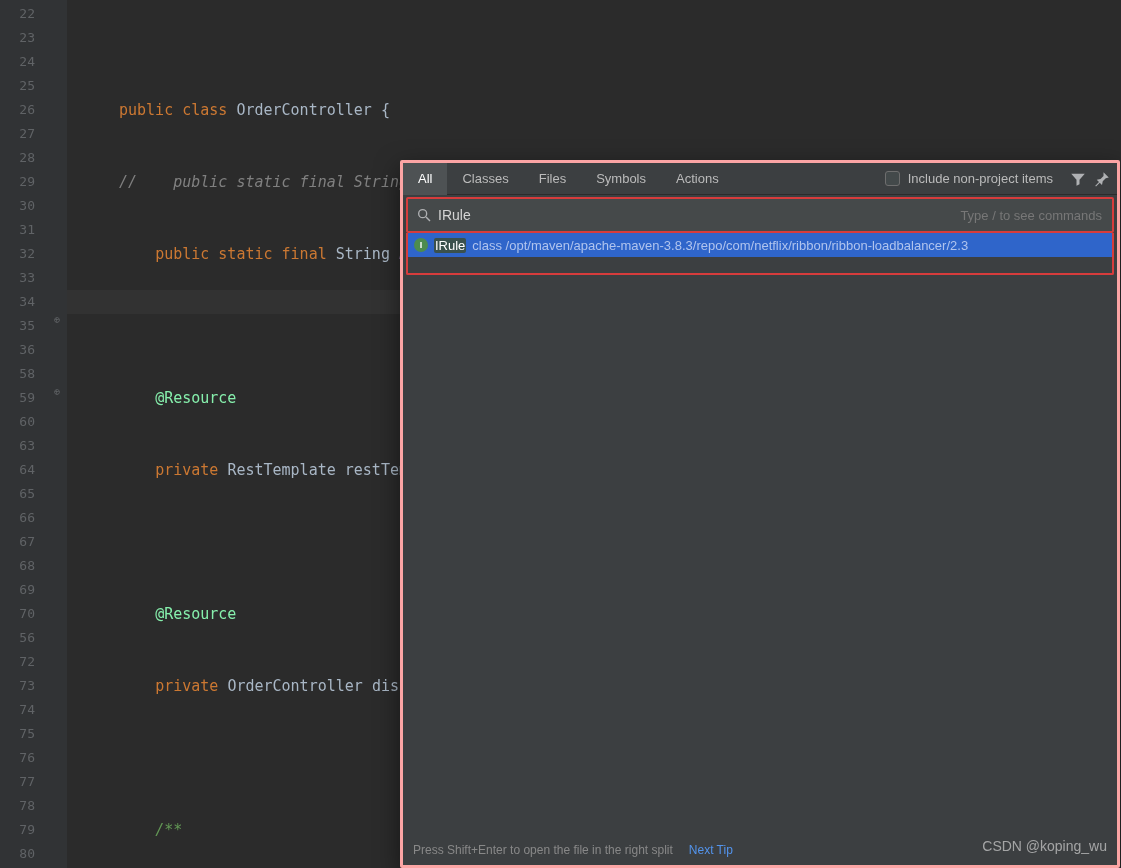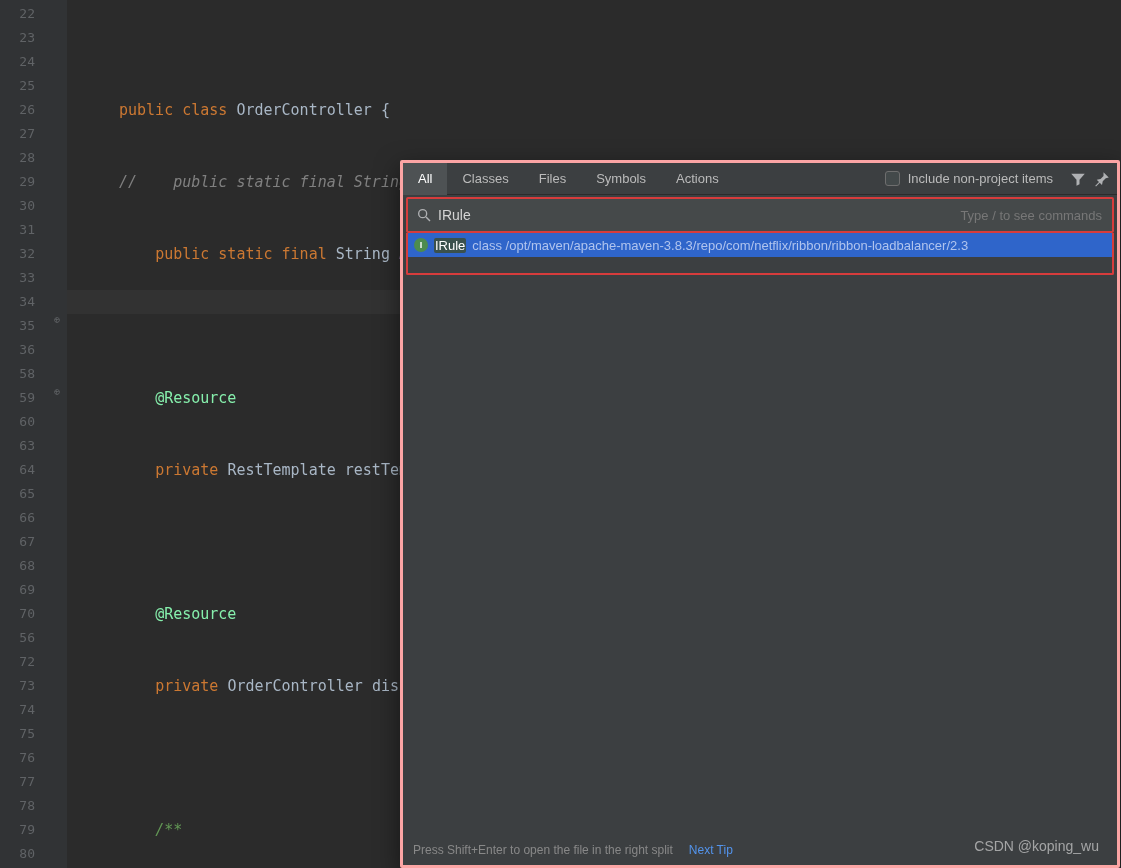--- a/index.html
+++ b/index.html
@@ -187,21 +187,21 @@
     padding: 0 10px;
     font-family: -apple-system, 'Segoe UI', sans-serif;
     font-size: 12px;
     color: #888;
     gap: 16px;
   }
   .footer-link { color: #5394ec; cursor: pointer; }
 
   .watermark {
     position: absolute;
-    right: 22px;
+    right: 14px;
     bottom: 14px;
     font-family: -apple-system, 'Segoe UI', sans-serif;
     font-size: 14px;
     color: #c7c7c7;
     opacity: 0.75;
   }
   .linehl {
     position: absolute;
     left: 0;
     height: 24px;

